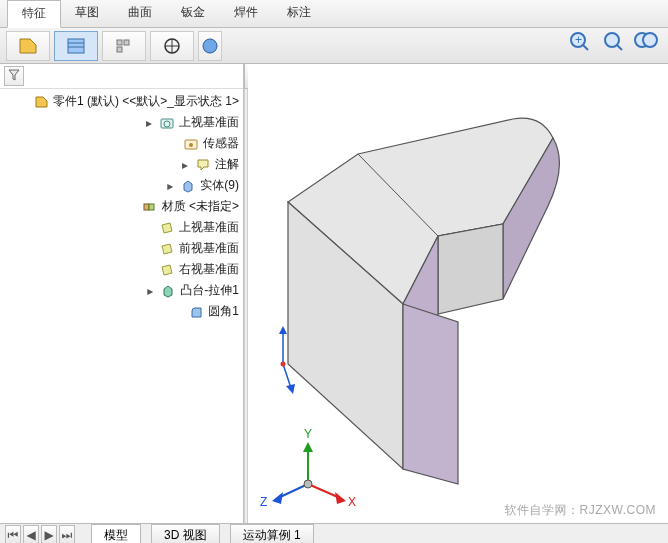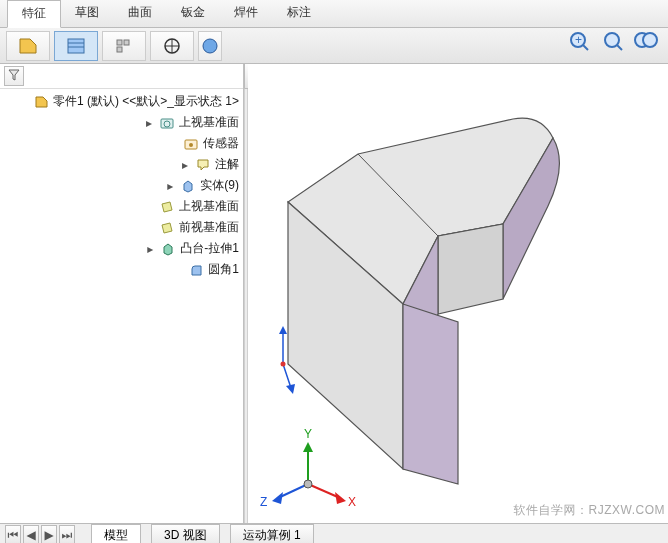--- a/index.html
+++ b/index.html
@@ -32,21 +32,21 @@
 .splitter-tab { position: absolute; left: -1px; top: -1px; width: 16px; height: 26px; background: linear-gradient(#fdfdfd,#e4e4e4); border: 1px solid #bbb; border-radius: 0 8px 8px 0; }
 
 .viewport { flex: 1; background: #fff; position: relative; overflow: hidden; }
 
 .bottom-tabs { height: 22px; background: #efefef; border-top: 1px solid #bbb; display: flex; align-items: center; padding-left: 80px; position: relative; }
 .btab-arrows { position: absolute; left: 4px; top: 0; height: 22px; display: flex; }
 .btab-arrow { width: 16px; height: 20px; border: 1px solid #bbb; background: linear-gradient(#fdfdfd,#e8e8e8); margin: 1px 1px; display: flex; align-items: center; justify-content: center; color: #555; }
 .btab { padding: 2px 12px; border: 1px solid #bbb; border-bottom: none; background: linear-gradient(#fdfdfd,#e8e8e8); margin-right: -1px; margin-left: 11px; }
 .btab.active { background: #fff; }
 
-.watermark { position: absolute; right: 3px; bottom: 4px; color: #a9a9a9; font-size: 12px; letter-spacing: 0.5px; z-index: 5; }
+.watermark { position: absolute; right: 12px; bottom: 4px; color: #a9a9a9; font-size: 12px; letter-spacing: 0.5px; z-index: 5; }
 </style>
 </head>
 <body>
 
 <div class="top-tabs">
   <div class="top-tab active"><span>特征</span></div>
   <div class="top-tab"><span>草图</span></div>
   <div class="top-tab"><span>曲面</span></div>
   <div class="top-tab"><span>钣金</span></div>
   <div class="top-tab"><span>焊件</span></div>
@@ -169,20 +169,30 @@
         <span class="tree-indent" style="width:4px"></span>
         <span class="expander">▸</span>
         <span class="tree-icon">
             <svg width="14" height="14">
               <path d="M3 5 L7 2 L11 5 L11 11 L7 13 L3 11 Z" fill="#9dc2ef" stroke="#3b6ea5"></path>
             </svg>
           </span>
         <span class="tree-label">实体(9)</span>
       </div>
 
+      <div class="tree-row">
+        <span class="tree-indent" style="width:16px"></span>
+        <span class="tree-icon">
+            <svg width="14" height="14">
+              <rect x="1" y="4" width="5" height="6" fill="#ddb36b" stroke="#7a5a2c"></rect>
+              <rect x="6" y="4" width="5" height="6" fill="#b6d47a" stroke="#5a7a2c"></rect>
+            </svg>
+          </span>
+        <span class="tree-label">材质 &lt;未指定&gt;</span>
+      </div>
 
       <div class="tree-row">
         <span class="tree-indent" style="width:16px"></span>
         <span class="tree-icon">
             <svg width="14" height="14">
               <path d="M2 4 L10 2 L12 10 L4 12 Z" fill="#ececa0" stroke="#9a9a3c"></path>
             </svg>
           </span>
         <span class="tree-label">上视基准面</span>
       </div>
@@ -190,20 +200,29 @@
       <div class="tree-row">
         <span class="tree-indent" style="width:16px"></span>
         <span class="tree-icon">
             <svg width="14" height="14">
               <path d="M2 4 L10 2 L12 10 L4 12 Z" fill="#ececa0" stroke="#9a9a3c"></path>
             </svg>
           </span>
         <span class="tree-label">前视基准面</span>
       </div>
 
+      <div class="tree-row">
+        <span class="tree-indent" style="width:16px"></span>
+        <span class="tree-icon">
+            <svg width="14" height="14">
+              <path d="M2 4 L10 2 L12 10 L4 12 Z" fill="#ececa0" stroke="#9a9a3c"></path>
+            </svg>
+          </span>
+        <span class="tree-label">右视基准面</span>
+      </div>
 
 
       <div class="tree-row">
         <span class="tree-indent" style="width:4px"></span>
         <span class="expander">▸</span>
         <span class="tree-icon">
             <svg width="14" height="14">
               <path d="M3 5 L7 2 L11 5 L11 11 L7 13 L3 11 Z" fill="#8ed4b8" stroke="#2c7a5a"></path>
             </svg>
           </span>

